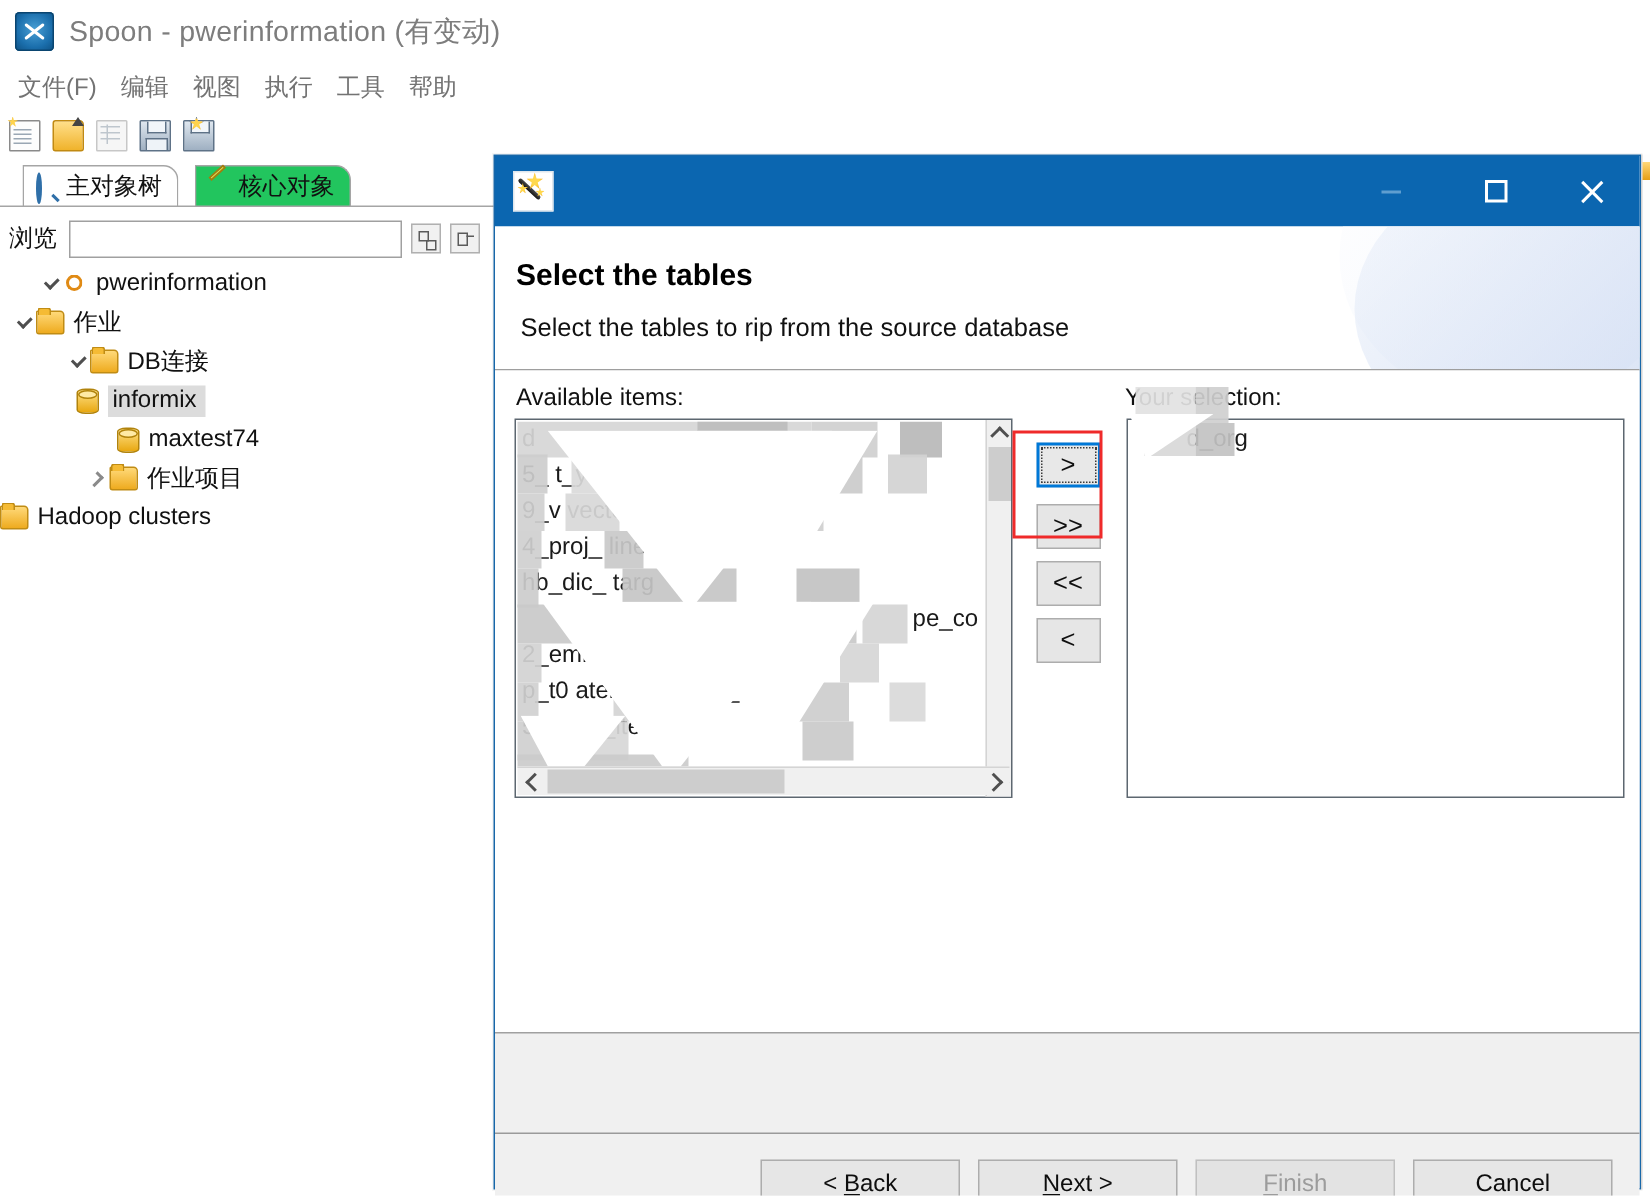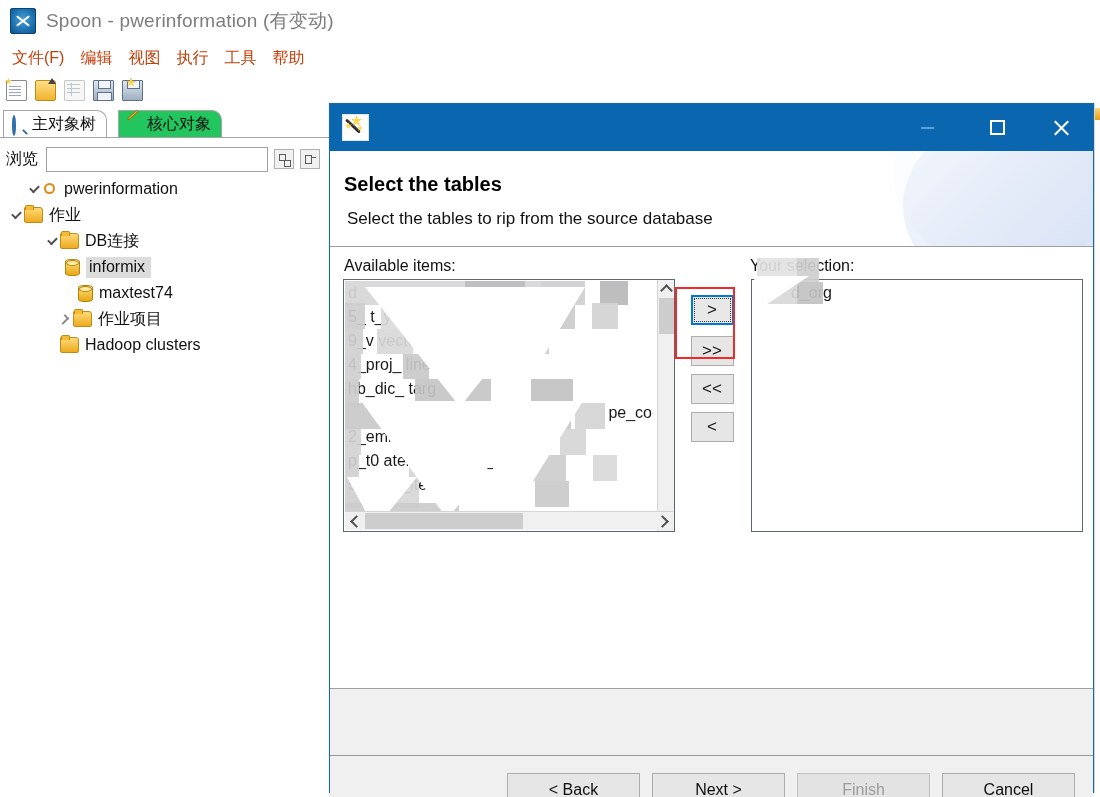--- a/index.html
+++ b/index.html
@@ -16,21 +16,21 @@
   .app-icon{width:26px;height:26px;margin-left:10px;border-radius:3px;
     background:radial-gradient(circle at 50% 45%, #4a9fd4 0%, #1b6fad 60%, #0d4f80 100%);
     position:relative;box-shadow:0 0 0 1px #0a4570 inset;}
   .app-icon:before{content:"";position:absolute;left:50%;top:50%;width:16px;height:2px;
     background:#ffffff;transform:translate(-50%,-50%) rotate(38deg);border-radius:2px;}
   .app-icon:after{content:"";position:absolute;left:50%;top:50%;width:16px;height:2px;
     background:#ffffff;transform:translate(-50%,-50%) rotate(-38deg);border-radius:2px;}
   .app-title{margin-left:10px;font-size:19px;color:#7d7d7d;letter-spacing:.2px;}
 
   .menubar{position:absolute;left:0;top:44px;width:1100px;height:28px;display:flex;align-items:center;}
-  .menu-item{font-size:16px;color:#c2410c;padding:0 8px;cursor:default;}
+  .menu-item{font-size:16px;color:#737373;padding:0 8px;cursor:default;}
   .menu-item:first-child{margin-left:4px;}
 
   .toolbar{position:absolute;left:0;top:76px;width:1100px;height:28px;display:flex;align-items:center;gap:8px;padding-left:6px;}
   .tb{width:19px;height:19px;position:relative;}
 
   
   .ico-new{background:#fdfdfd;border:1px solid #8a8a8a;border-radius:1px;}
   .ico-new:before{content:"";position:absolute;left:2px;top:5px;width:12px;height:1px;
     background:#9aa7b4;box-shadow:0 3px 0 #9aa7b4,0 6px 0 #9aa7b4,0 9px 0 #9aa7b4;}
   .ico-new:after{content:"";position:absolute;left:-2px;top:-3px;width:7px;height:7px;
@@ -46,21 +46,21 @@
   .ico-save:before{content:"";position:absolute;left:4px;top:0;width:11px;height:7px;background:#f2f6fa;border:1px solid #5e7287;border-top:none;}
   .ico-save:after{content:"";position:absolute;left:3px;bottom:0;width:13px;height:7px;background:#eef3f8;border:1px solid #5e7287;border-bottom:none;}
   .ico-saveas:after{content:"";position:absolute;right:-3px;top:-3px;width:8px;height:8px;
     background:radial-gradient(circle,#ffd34d 40%,#e8a30c 100%);
     clip-path:polygon(50% 0,61% 37%,100% 38%,68% 60%,79% 100%,50% 75%,21% 100%,32% 60%,0 38%,39% 37%);}
 
   
   .tabstrip{position:absolute;left:0;top:110px;width:1100px;height:28px;}
   .tab{position:absolute;top:0;height:28px;display:flex;align-items:center;gap:5px;
        padding:0 10px 0 8px;font-size:16px;color:#111;background:#ffffff;
-       border:1px solid #a5a5a5;border-bottom:none;border-radius:0 10px 0 0;box-sizing:border-box;}
+       border:1px solid #a5a5a5;border-bottom:none;border-radius:0 10px 0 0;box-sizing:border-box;margin-left:12px;}
   .tab.t1{left:3px;}
   .tab.t2{left:118px;background:#22c55e;}
   .tab-ico{width:15px;height:15px;position:relative;flex:none;}
   .ico-magnifier{border:2px solid #2f6fa8;border-radius:50%;width:9px;height:9px;background:#cfe3f2;box-sizing:border-box;}
   .ico-magnifier:after{content:"";position:absolute;right:-1px;bottom:-1px;width:6px;height:2px;background:#2f6fa8;transform:rotate(45deg);}
   .ico-magnifier-bg{position:absolute;left:-2px;top:-1px;width:14px;height:13px;background:linear-gradient(#ffe07a,#e9a916);border:1px solid #b07f0d;border-radius:2px;z-index:-1;}
   .ico-pencil{position:absolute;left:1px;top:1px;width:13px;height:3px;background:linear-gradient(#ffe680,#e0a500);transform:rotate(-42deg);transform-origin:left center;border:1px solid #a9790a;box-sizing:border-box;}
   .tabline{position:absolute;left:0;top:137px;width:1100px;height:1px;background:#a5a5a5;}
 
   
@@ -234,34 +234,34 @@
     <div class="tnode" style="padding-left:8px">
       <span class="tw open"></span>
       <span class="tico ico-folder"></span>
       <span class="tlabel">作业</span>
     </div>
     <div class="tnode" style="padding-left:44px">
       <span class="tw open"></span>
       <span class="tico ico-folder"></span>
       <span class="tlabel">DB连接</span>
     </div>
-    <div class="tnode" style="padding-left:65px">
+    <div class="tnode" style="padding-left:51px">
       <span class="tico ico-db"></span>
       <span class="tlabel sel">informix</span>
     </div>
     <div class="tnode" style="padding-left:78px">
       <span class="tico ico-db"></span>
       <span class="tlabel">maxtest74</span>
     </div>
     <div class="tnode" style="padding-left:57px">
       <span class="tw closed"></span>
       <span class="tico ico-folder"></span>
       <span class="tlabel">作业项目</span>
     </div>
-    <div class="tnode" style="padding-left:60px">
+    <div class="tnode" style="">
       <span class="tico ico-folder"></span>
       <span class="tlabel">Hadoop clusters</span>
     </div>
   </div>
 </div>
 
 <div class="sliver"></div>
 <div class="sliver-ico"></div>
 
 <div id="dialog">

